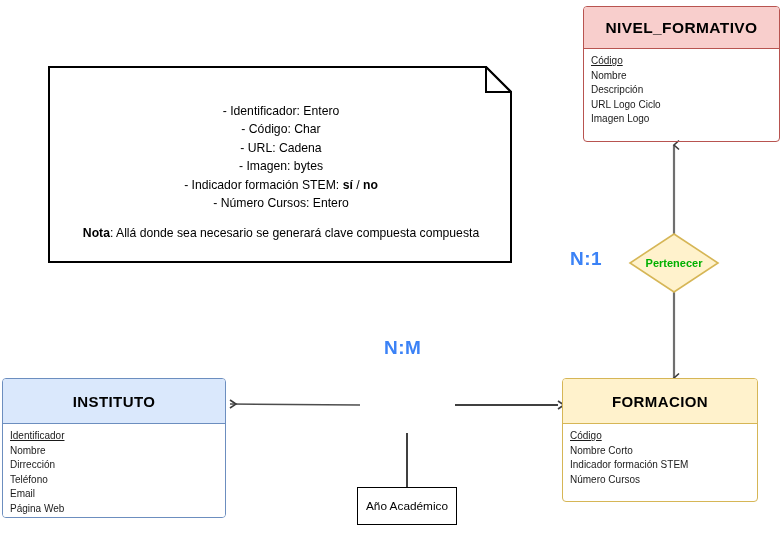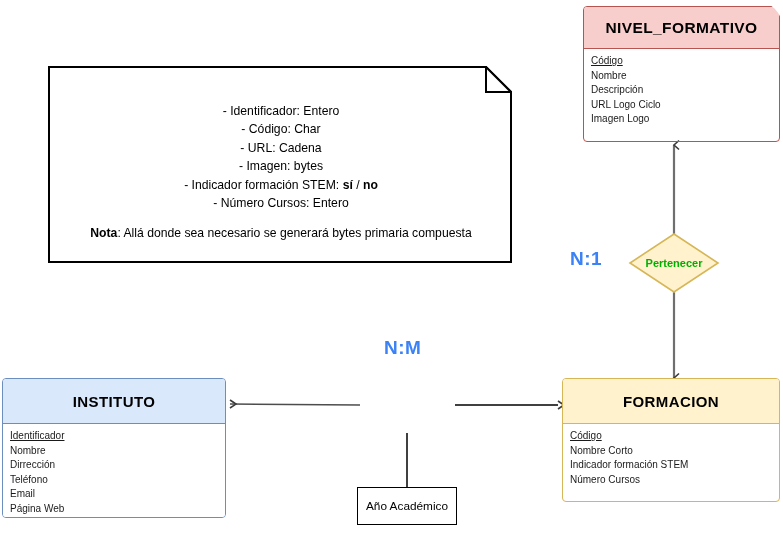--- a/index.html
+++ b/index.html
@@ -11,21 +11,20 @@
   body {
     font-family: "Liberation Sans", sans-serif;
     -webkit-font-smoothing: antialiased;
   }
   #canvas {
     position: relative;
     width: 783px;
     height: 548px;
     background: #ffffff;
     overflow: hidden;
-    border-radius: 29px;
   }
 
   
   .entity {
     position: absolute;
     box-sizing: border-box;
     border-radius: 4px;
     overflow: hidden;
   }
   .entity .ent-head {
@@ -80,21 +79,21 @@
   #ent-instituto .ent-head {
     height: 45px;
     background: #dae8fc;
     border-bottom: 1.6px solid #6c8ebf;
   }
 
   
   #ent-formacion {
     left: 562px;
     top: 378px;
-    width: 218px;
+    width: 196px;
     height: 124px;
     border: 1.6px solid #d6b656;
   }
   #ent-formacion .ent-head {
     height: 45px;
     background: #fff2cc;
     border-bottom: 1.6px solid #d6b656;
   }
 
   
@@ -265,21 +264,21 @@
       <div>- Identificador: Entero</div>
       <div>- Código: Char</div>
       <div>- URL: Cadena</div>
       <div>- Imagen: bytes</div>
       <div>
         <span>- Indicador formación STEM: </span><span class="b">sí</span><span> / </span><span class="b">no</span>
       </div>
       <div>- Número Cursos: Entero</div>
       <div class="spacer"></div>
       <div>
-        <span class="b">Nota</span><span>: Allá donde sea necesario se generará bytes primaria compuesta</span>
+        <span class="b">Nota</span><span>: Allá donde sea necesario se generará clave compuesta compuesta</span>
       </div>
     </div>
   </div>
 
 
   <div class="diamond-wrap" id="rel-pertenecer">
     <svg viewBox="0 0 88 58" width="88" height="58">
       <polygon points="44,0 88,29 44,58 0,29" fill="#fff2cc" stroke="#d6b656" stroke-width="1.6"></polygon>
     </svg>
     <div class="diamond-label">Pertenecer</div>

